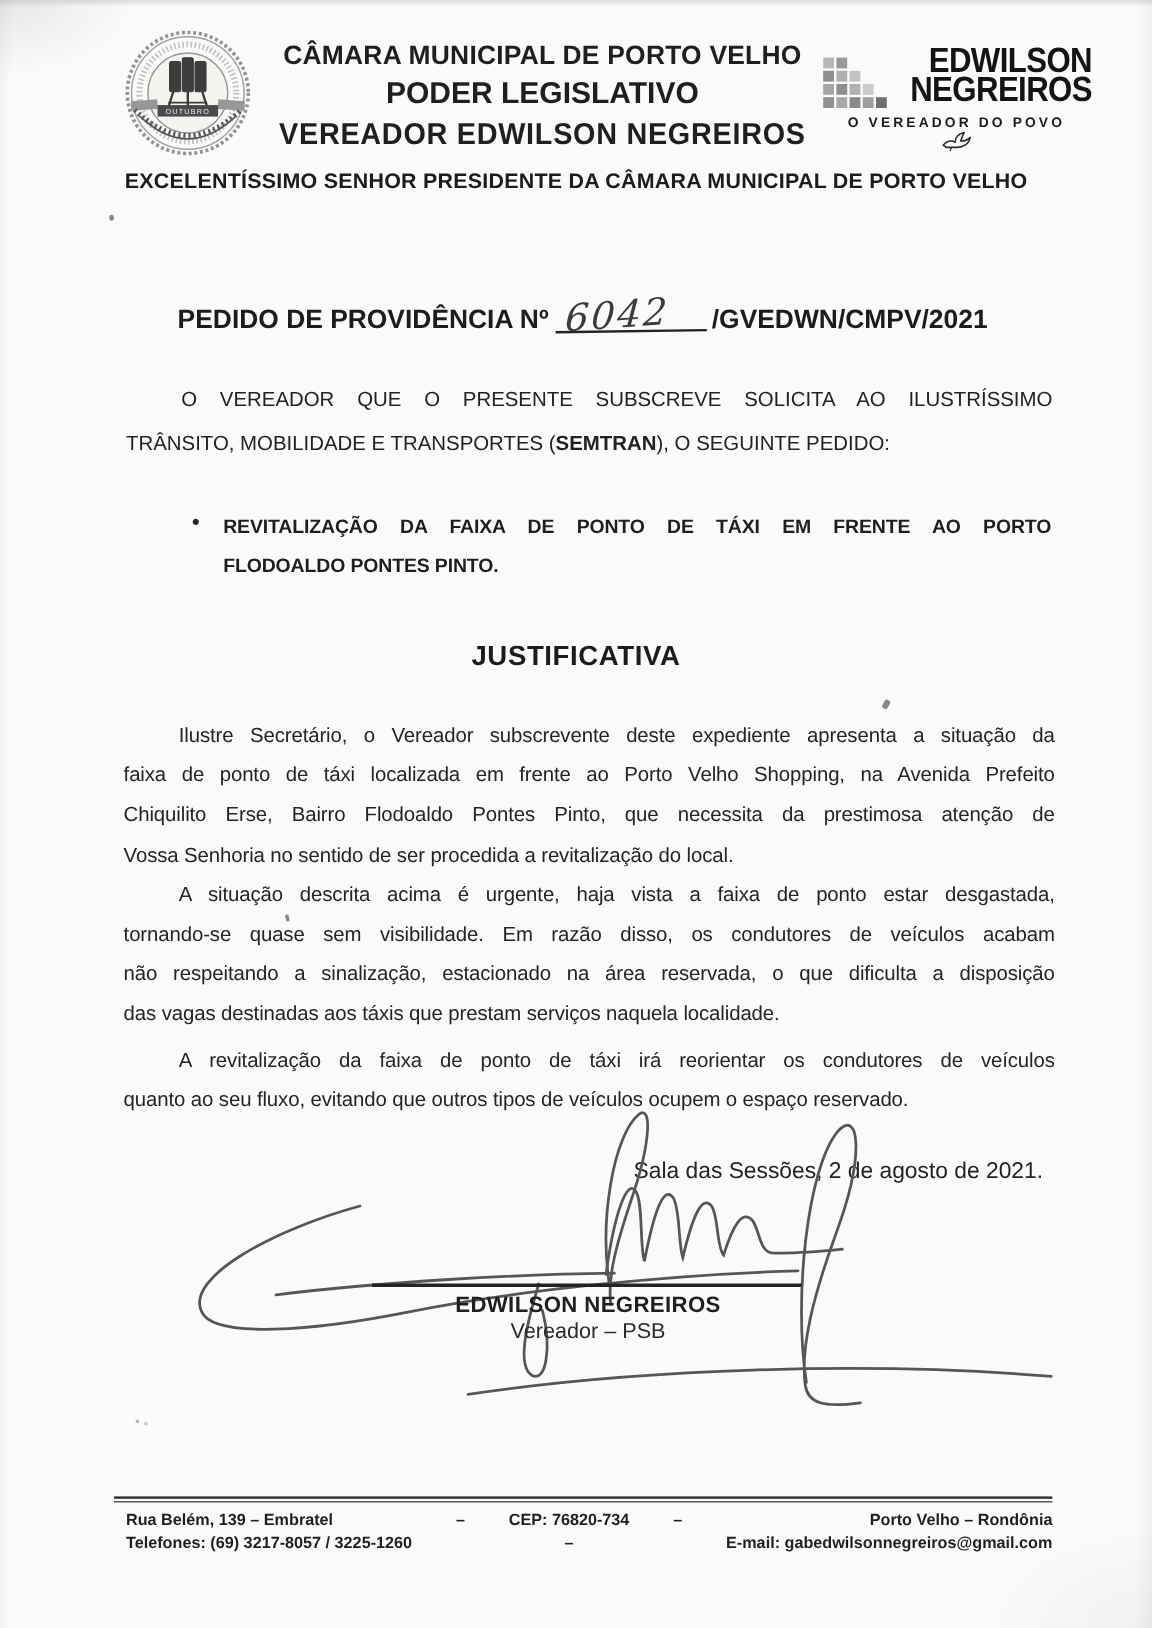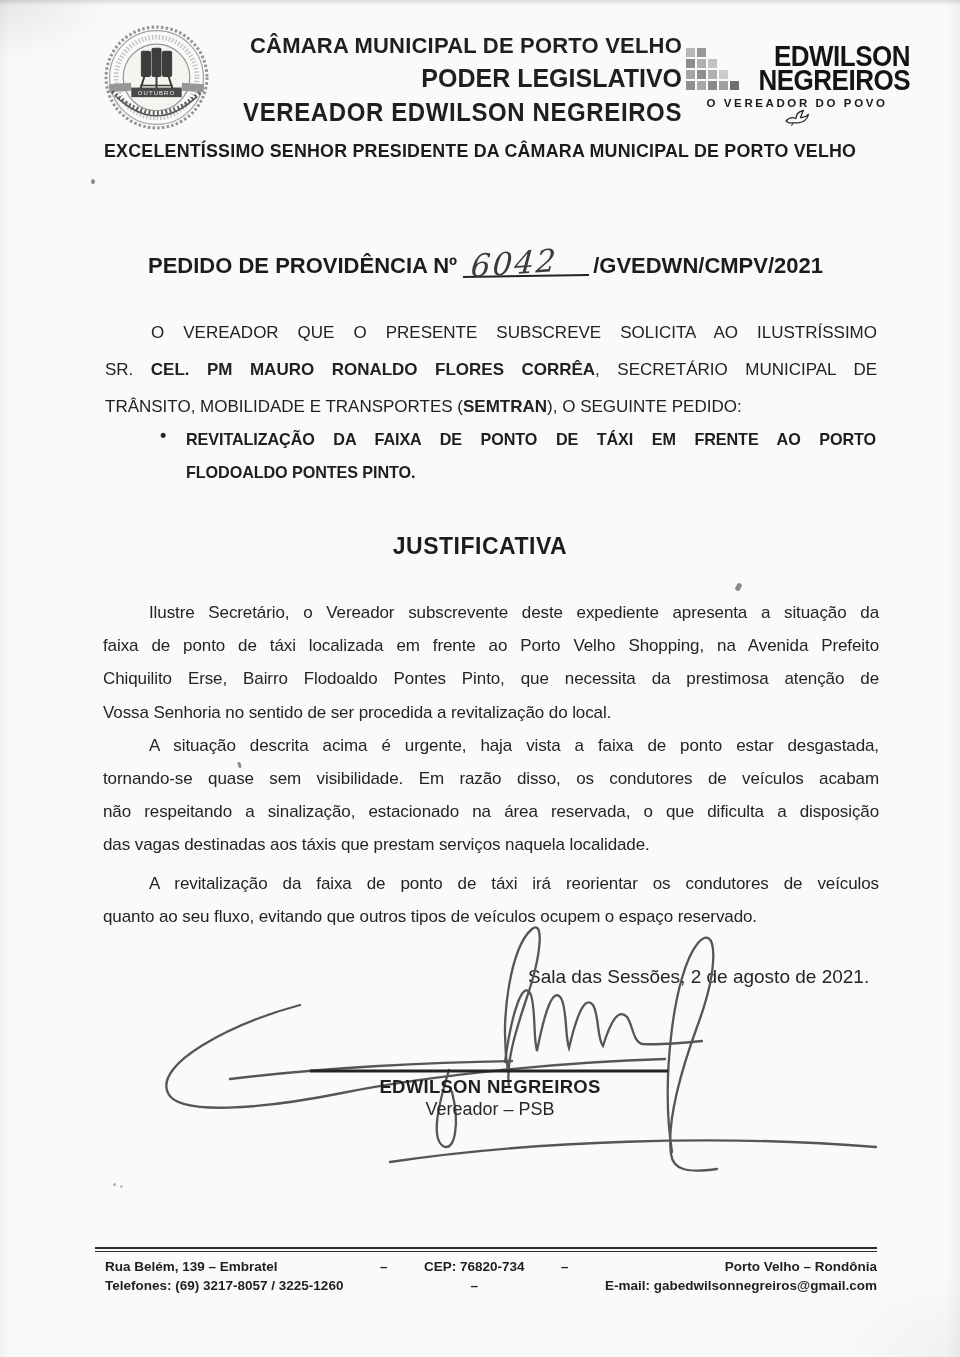--- a/index.html
+++ b/index.html
@@ -13,27 +13,27 @@
     content:""; position:absolute; inset:0; pointer-events:none;
     background:
       linear-gradient(180deg, rgba(90,90,88,.18), rgba(90,90,88,0) 6px),
       radial-gradient(160px 90px at 0% 0%, rgba(60,60,60,.10), transparent 70%),
       radial-gradient(200px 120px at 100% 100%, rgba(60,60,60,.05), transparent 70%),
       linear-gradient(90deg, rgba(80,80,80,.05), transparent 10px, transparent 946px, rgba(80,80,80,.06));
   }
 
   
   .seal { position:absolute; left:97px; top:25px; width:119px; height:111px; opacity:.92; }
-  .org  { position:absolute; left:222px; top:33px; width:460px; text-align:right; color:#1f1f1f; }
+  .org  { position:absolute; left:222px; top:33px; width:460px; text-align:center; color:#1f1f1f; }
   .org .l1 { font-size:22px; font-weight:bold; letter-spacing:.2px; }
   .org .l2 { font-size:25px; font-weight:bold; margin-top:5px; }
   .org .l3 { font-size:24px; font-weight:bold; margin-top:6px; letter-spacing:.6px;
              transform:scaleY(1.05); }
   .logo { position:absolute; left:684px; top:38px; width:226px; }
-  .logo-top { display:flex; align-items:flex-end; }
+  .logo-top { display:flex; align-items:center; }
   .logo-name { margin-left:4px; text-align:right; flex:1; color:#141414;
                font-weight:bold; font-size:26px; line-height:21px; letter-spacing:-.5px;
                transform:scaleY(1.12); transform-origin:bottom; }
   .logo-tagline { display:flex; align-items:center; justify-content:space-between;
                   margin-top:5px; font-size:11.5px; font-weight:bold; letter-spacing:2.6px;
                   color:#1a1a1a; white-space:nowrap;flex-direction:column; }
   .addressee { position:absolute; left:104px; top:141px; white-space:nowrap;
                font-size:17.5px; font-weight:bold; letter-spacing:.2px; color:#1c1c1c;
                transform:scaleX(1.02); transform-origin:left; }
 
@@ -162,23 +162,20 @@
   </div>
 
   <div class="addressee">EXCELENTÍSSIMO SENHOR PRESIDENTE DA CÂMARA MUNICIPAL DE PORTO VELHO</div>
 
   <div class="subject">
     <span>PEDIDO DE PROVIDÊNCIA Nº</span><span class="num-blank"><span class="rule"></span><span class="hand">6042</span></span><span>/GVEDWN/CMPV/2021</span>
   </div>
 
   <div class="request">
     <div class="ln first">O VEREADOR QUE O PRESENTE SUBSCREVE SOLICITA AO ILUSTRÍSSIMO</div>
-    <div class="ln">
-      <span>SR. </span><b>CEL. PM MAURO RONALDO FLORES CORRÊA</b><span>, SECRETÁRIO MUNICIPAL DE</span>
-    </div>
     <div class="ln last">
       <span>TRÂNSITO, MOBILIDADE E TRANSPORTES (</span><b>SEMTRAN</b><span>), O SEGUINTE PEDIDO:</span>
     </div>
   </div>
 
   <div class="bullet">
     <span class="dot">•</span>
     <div class="txt">
       <div class="ln">REVITALIZAÇÃO DA FAIXA DE PONTO DE TÁXI EM FRENTE AO PORTO</div>
       <div class="ln last">FLODOALDO PONTES PINTO.</div>

